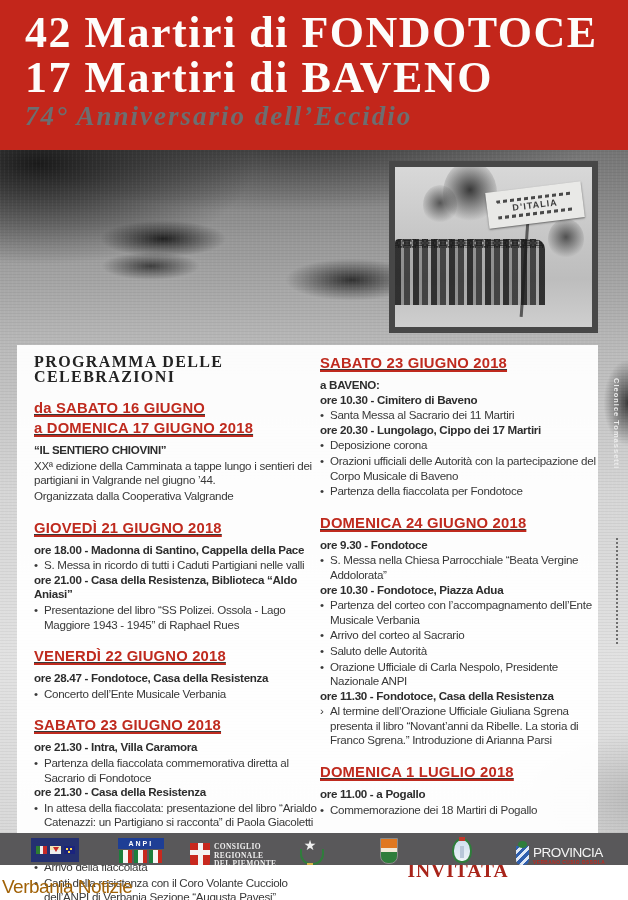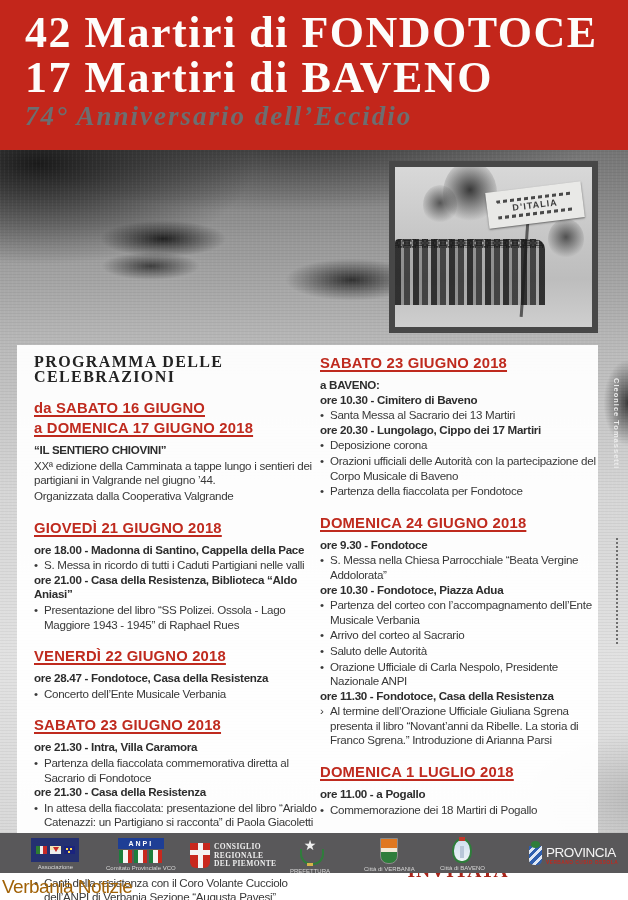--- a/index.html
+++ b/index.html
@@ -60,37 +60,37 @@
 
   
   .panel{position:absolute;left:17px;top:345px;width:581px;height:495px;
          background:rgba(255,255,255,.95);}
   .col{position:absolute;top:8px;font-size:11.6px;line-height:14.6px;letter-spacing:-.3px;color:#383838;}
   .colL{left:17px;width:286px;}
   .colR{left:303px;width:276px;}
   .prog-h{font-family:"Liberation Serif",serif;font-weight:bold;font-size:16px;letter-spacing:1.4px;
           color:#232323;margin:2px 0 14px 0;}
   .section{margin:0 0 14px 0;}
-  .sec-heading{margin:0 0 5px 0;}
+  .sec-heading{margin:0 0 5px 0;text-decoration:underline;}
   .sec-heading-line{display:block;color:#bf2a1e;font-weight:bold;font-size:14.8px;line-height:20px;
           letter-spacing:.2px;text-decoration:underline;text-decoration-thickness:1.5px;text-underline-offset:2px;}
   .it{margin:0;}
   .it-time{font-weight:bold;color:#2d2d2d;}
   .it-boldline{font-weight:bold;color:#2d2d2d;margin-top:2px;}
   .it-plain{margin-top:1px;}
   .it-bullet,.it-bullet2{display:flex;margin-top:1px;}
   .mk{flex:none;width:10px;}
   .tx{flex:1;}
 
   
   .invite{margin-top:16px;text-align:center;font-family:"Liberation Serif",serif;font-weight:bold;
           color:#a8241a;font-size:19.5px;line-height:25px;letter-spacing:1px;}
 
   
-  .bar{position:absolute;left:0;top:833px;width:628px;height:40px;background:#59585a;overflow:hidden;}
+  .bar{position:absolute;left:0;top:833px;width:628px;height:32px;background:#59585a;overflow:hidden;}
   .logo-item{position:absolute;top:5px;display:flex;flex-direction:column;align-items:center;}
   .lg-label{margin-top:2px;font-size:6px;line-height:7px;color:#d9d9d9;white-space:nowrap;}
   .lg-label.sm{font-size:5.5px;color:#c9c9c9;}
   
   .lg-flags{width:48px;height:24px;background:#243071;display:flex;align-items:center;justify-content:center;gap:3px;}
   .mini-flag{display:block;width:11px;height:8px;}
   .mf1{background:linear-gradient(90deg,#2e7d32 0 33%,#eeeeee 33% 66%,#c62828 66%);}
   .mf2{background:linear-gradient(180deg,#f1e5b8 0 55%,#efefef 55%);position:relative;}
   .mf2:after{content:"";position:absolute;left:3px;top:1px;border-left:3px solid transparent;border-right:3px solid transparent;border-top:5px solid #c62828;}
   .mf3{background:#1a237e;position:relative;}
@@ -235,21 +235,21 @@
     <div class="col colR">
       <div>
           <div class="section">
             <div class="sec-heading">
               <span class="sec-heading-line">SABATO 23 GIUGNO 2018</span>
             </div>
             <div class="it it-time">a BAVENO:</div>
             <div class="it it-time">ore 10.30 - Cimitero di Baveno</div>
             <div class="it it-bullet">
               <span class="mk">•</span>
-              <span class="tx">Santa Messa al Sacrario dei 13 Martiri</span>
+              <span class="tx">Santa Messa al Sacrario dei 11 Martiri</span>
             </div>
             <div class="it it-time">ore 20.30 - Lungolago, Cippo dei 17 Martiri</div>
             <div class="it it-bullet">
               <span class="mk">•</span>
               <span class="tx">Deposizione corona</span>
             </div>
             <div class="it it-bullet">
               <span class="mk">•</span>
               <span class="tx">Orazioni ufficiali delle Autorità con la partecipazione del Corpo Musicale di Baveno</span>
             </div>
@@ -355,21 +355,21 @@
     <div class="logo-item" style="left:364px">
       <div class="vb-shield"></div>
       <div class="lg-label">Città di VERBANIA</div>
     </div>
 
     <div class="logo-item" style="left:440px">
       <div class="bv-crest"></div>
       <div class="lg-label">Città di BAVENO</div>
     </div>
 
-    <div class="logo-item" style="left:529px;top:13px">
+    <div class="logo-item" style="left:516px;top:13px">
       <div class="prov">
         <div class="prov-crest"></div>
         <div class="prov-txt">
           <div class="prov-name">PROVINCIA</div>
           <div class="prov-sub">VERBANO CUSIO OSSOLA</div>
         </div>
       </div>
     </div>
 
   </div>

